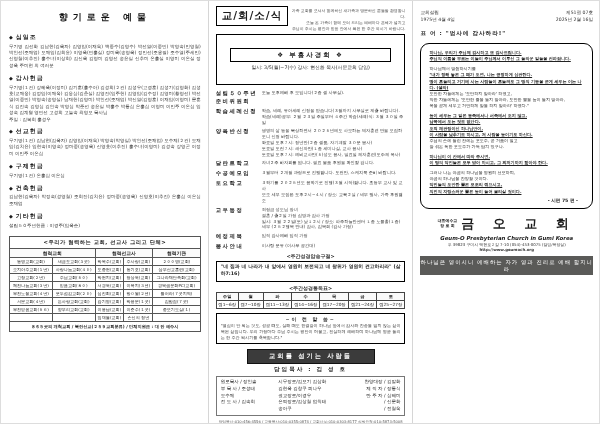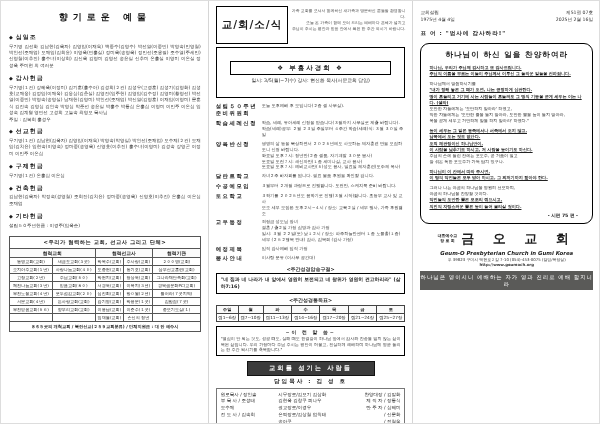--- a/index.html
+++ b/index.html
@@ -18,21 +18,21 @@
   .sec-b{font-size:4.5px;line-height:1.42;text-align:justify;color:#333}
   .sec-x{font-size:4.5px;color:#333;margin-top:1px}
   .partners{width:100%;border-collapse:collapse;margin-top:7px;font-size:4.1px;text-align:center;color:#222}
   .partners td,.partners th{border:1px solid #555;padding:1px 0.5px;vertical-align:top}
   .partners .ttl{font-weight:bold;font-size:5.3px;letter-spacing:0.5px;padding:2px 0;background:#fff}
   .partners thead th{font-weight:bold;font-size:4.8px;background:#fafafa}
   .partners tfoot td{font-weight:bold;font-size:4.2px;padding:2px 0}
 
   
   .news-head{display:flex;justify-content:space-between;align-items:flex-start;margin-bottom:3px}
-  .news-title{border:1.5px solid #000;font-weight:bold;font-size:10.5px;padding:11px 5px;letter-spacing:1px;white-space:nowrap}
+  .news-title{border:1.5px solid #000;font-weight:bold;font-size:10.5px;padding:2px 5px;letter-spacing:1px;white-space:nowrap}
   .head-note{font-size:3.9px;line-height:1.5;text-align:right;color:#444;white-space:pre-line;padding-top:2px}
   .revival{border:1px solid #000;padding:13px;margin:1px 0 5px}
   .revival-inner{border:1px solid #000;text-align:center;font-weight:bold;font-size:6.5px;padding:1.5px 0;letter-spacing:2px}
   .revival-line{text-align:center;font-size:4.8px;padding:2px 0 1px}
   .item{display:flex;margin-bottom:2.6px}
   .item-h{flex:none;width:46px;font-weight:bold;font-size:5.4px;letter-spacing:1.5px;line-height:1.35;white-space:pre-line}
   .item-b{flex:1;font-size:4.2px;line-height:1.42;color:#333;white-space:pre-line}
   .center-label{text-align:center;font-size:5px;font-weight:bold;margin:3px 0 1.5px}
   .verse-box{border:1px solid #000;padding:2.5px 4px;font-size:4.8px;font-weight:bold;line-height:1.45;text-align:justify}
   .reading{width:100%;border-collapse:collapse;font-size:4.3px;text-align:center;color:#222}
@@ -350,21 +350,20 @@
       </div>
       <div class="rt-r">
         <div>제51권 07호</div>
         <div>2025년 2월 16일</div>
       </div>
     </div>
 
     <div class="motto">표  어 : "범사에 감사하라!"</div>
 
     <div class="psalm">
-      <div class="psalm-title">하나님이 하신 일을 찬양하여라</div>
       <div>
 
           <div class="psalm-line u">하나님, 우리가 주님께 감사하고 또 감사드립니다.</div>
 
           <div class="psalm-line u">주님의 이름을 부르는 이들이 주님께서 이루신 그 놀라운 일들을 전파합니다.</div>
 
           <div class="psalm-line empty"></div>
 
           <div class="psalm-line">하나님께서 말씀하시기를</div>
 

